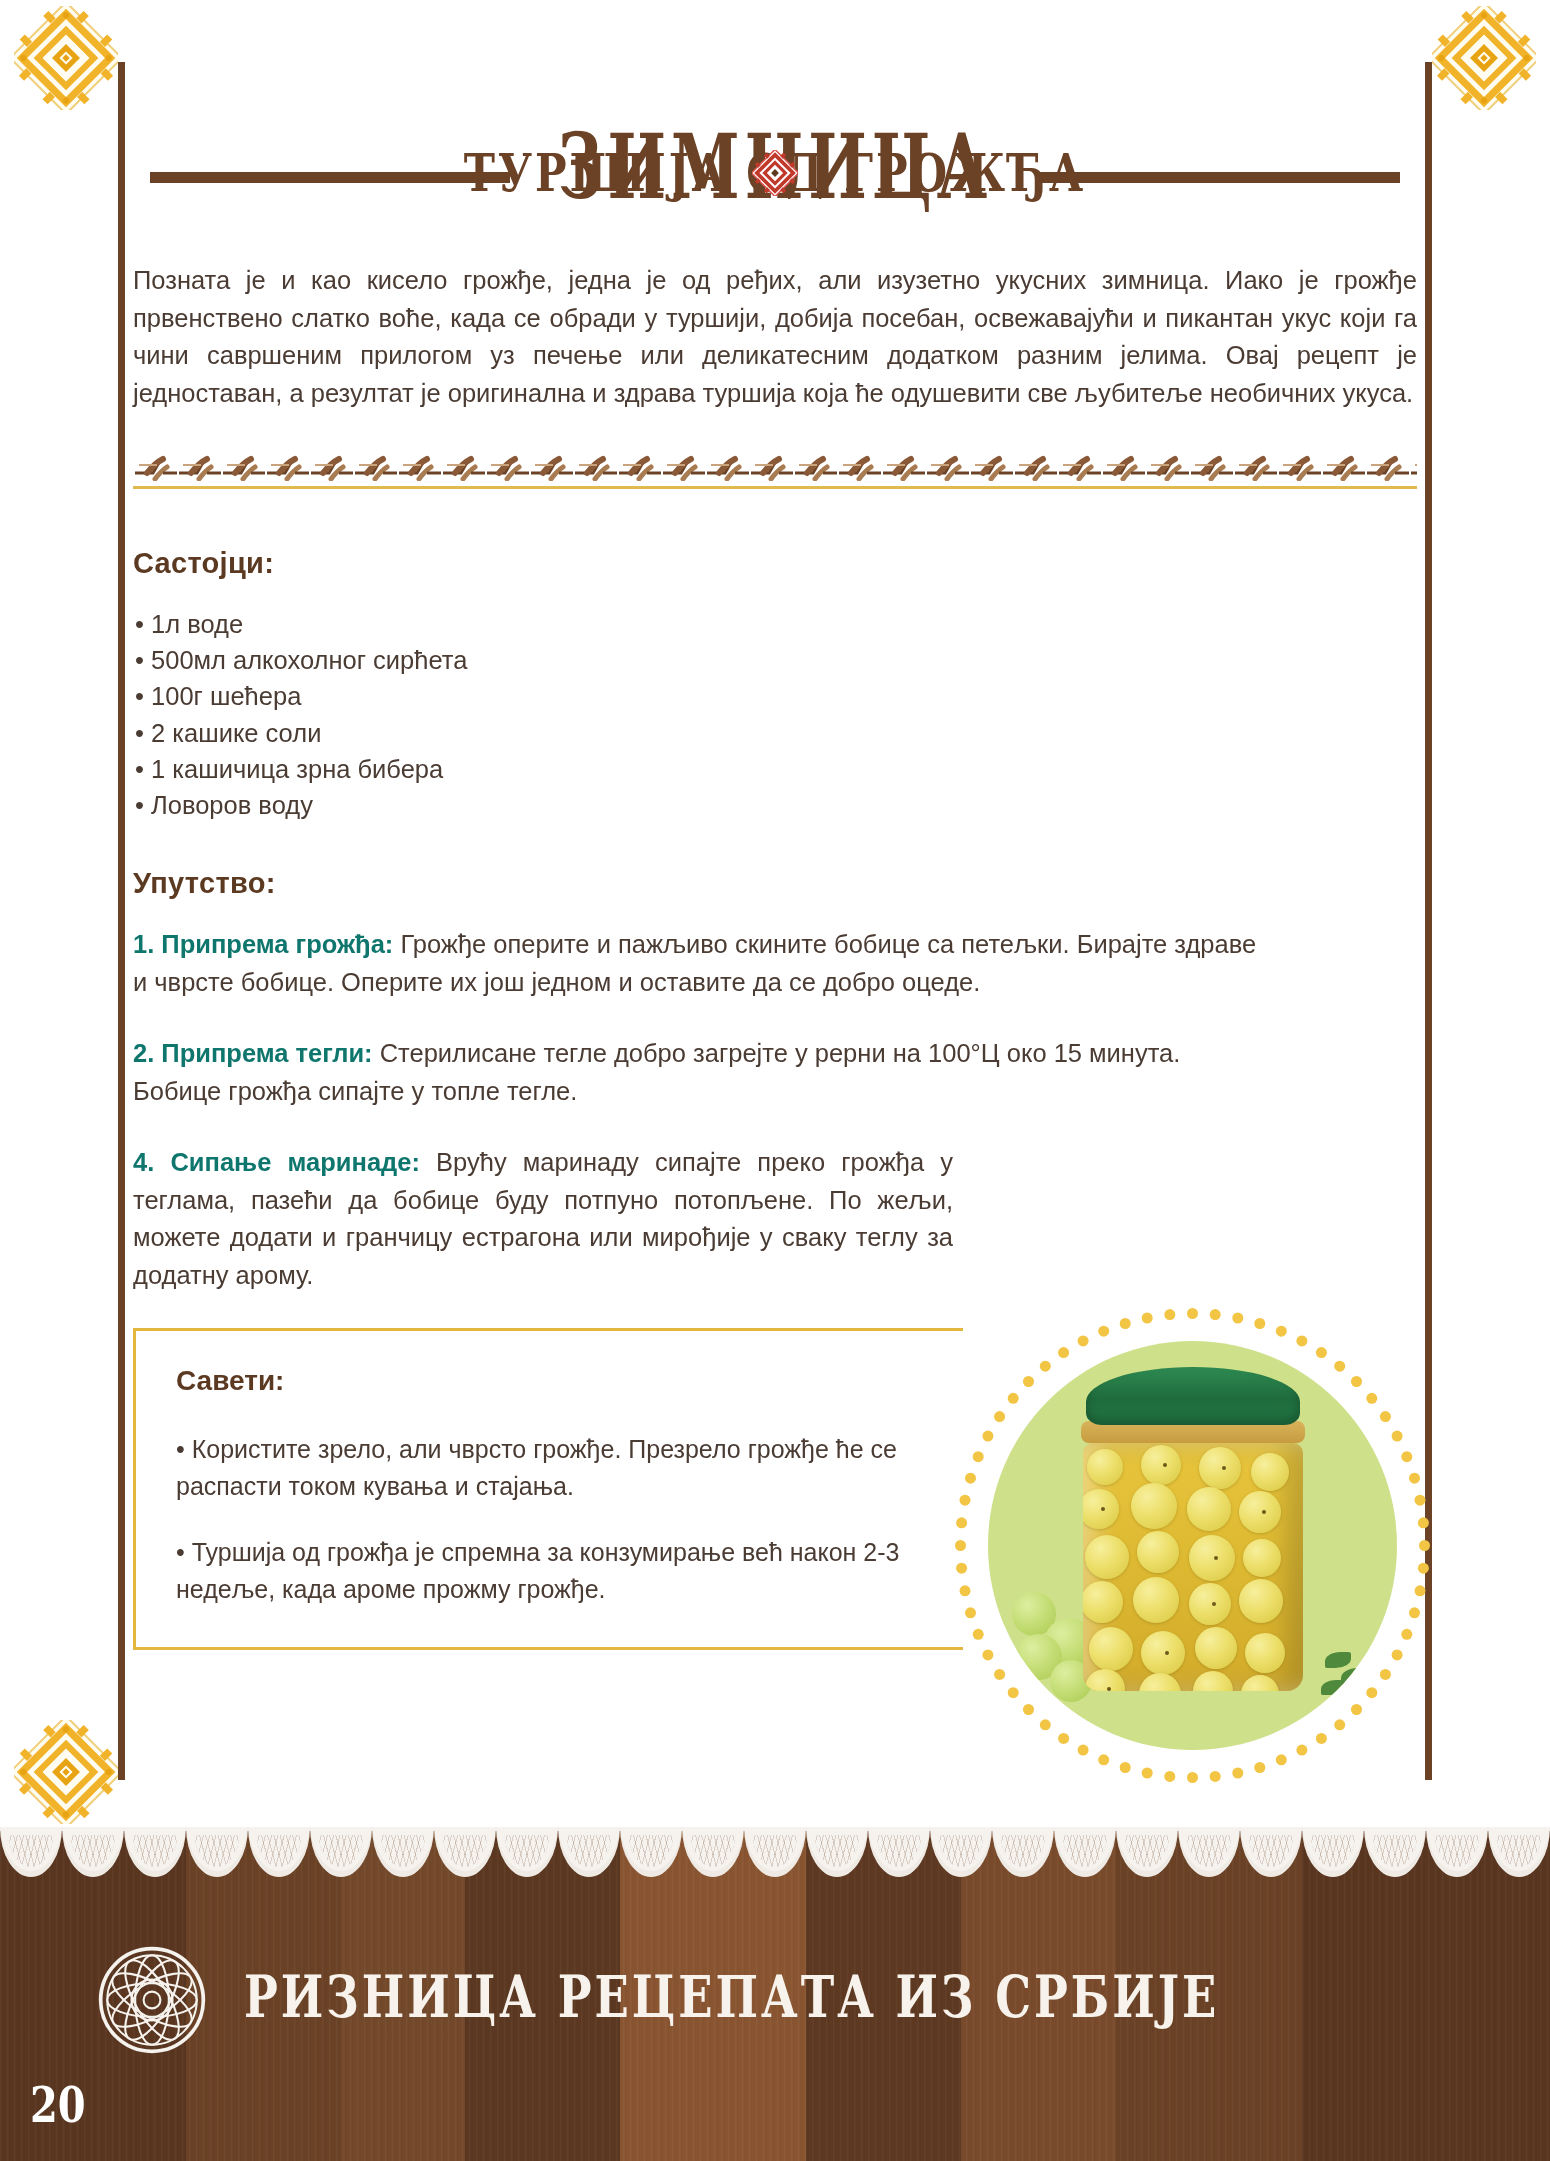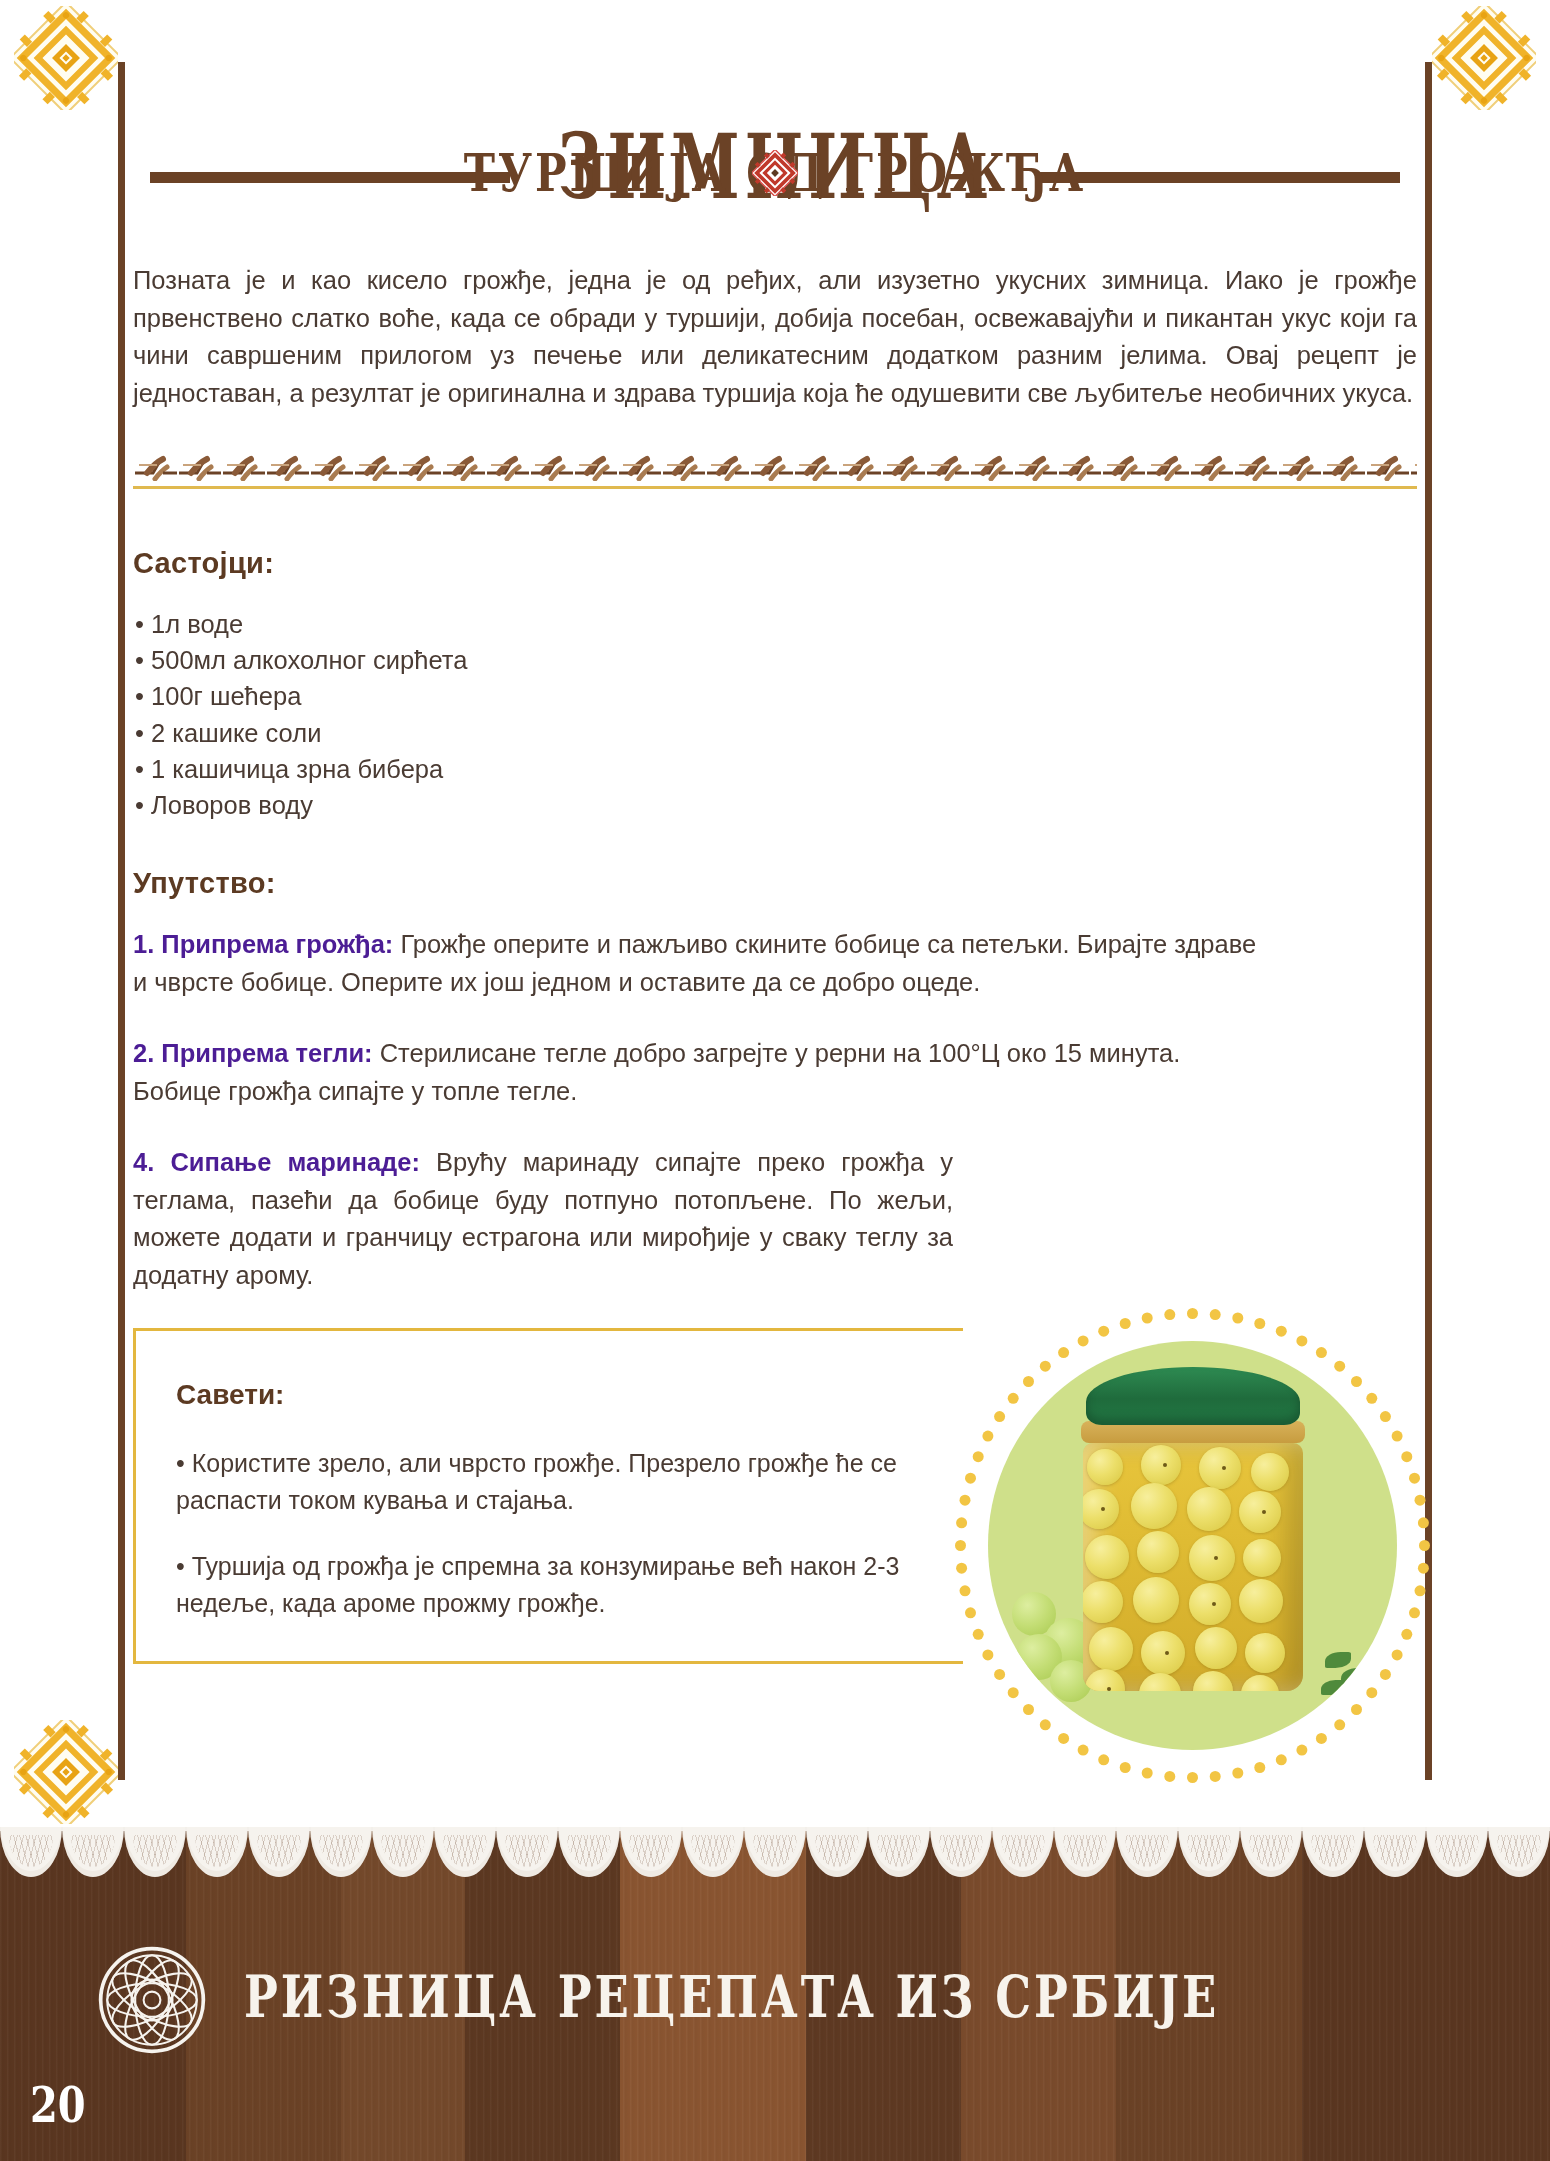--- a/index.html
+++ b/index.html
@@ -62,28 +62,28 @@
 
   .sec-head {
     font-size:29px; font-weight:700; color:#5c3a22; margin-bottom:26px;
     letter-spacing:.3px;
   }
   .ing-list { list-style:none; margin-bottom:44px; }
   .ing-list li { font-size:25.5px; line-height:1.42; color:#4a3b33; padding-left:2px; }
 
   .steps { margin-top:4px; }
   .step { font-size:25.5px; line-height:1.47; color:#4a3b33; margin-bottom:34px; max-width:1140px; }
-  .step b { color:#4c1d95; font-weight:700; }
+  .step b { color:#0f766e; font-weight:700; }
   .step.justify { text-align:justify; max-width:820px; }
 
   
   .tips {
     position:relative; margin-top:28px; width:830px;
     border:3px solid #e3b73f; border-right:none;
-    padding:48px 40px 40px 40px;
+    padding:34px 40px 40px 40px;
     background:#ffffff;
   }
   .tips-head { font-size:28px; font-weight:700; color:#5c3a22; margin-bottom:34px; }
   .tip { font-size:25px; line-height:1.46; color:#4a3b33; margin-bottom:30px; }
   .tip:last-child { margin-bottom:0; }
 
   
   .photo-wrap {
     position:absolute; left:955px; top:1308px; width:475px; height:475px;
   }

